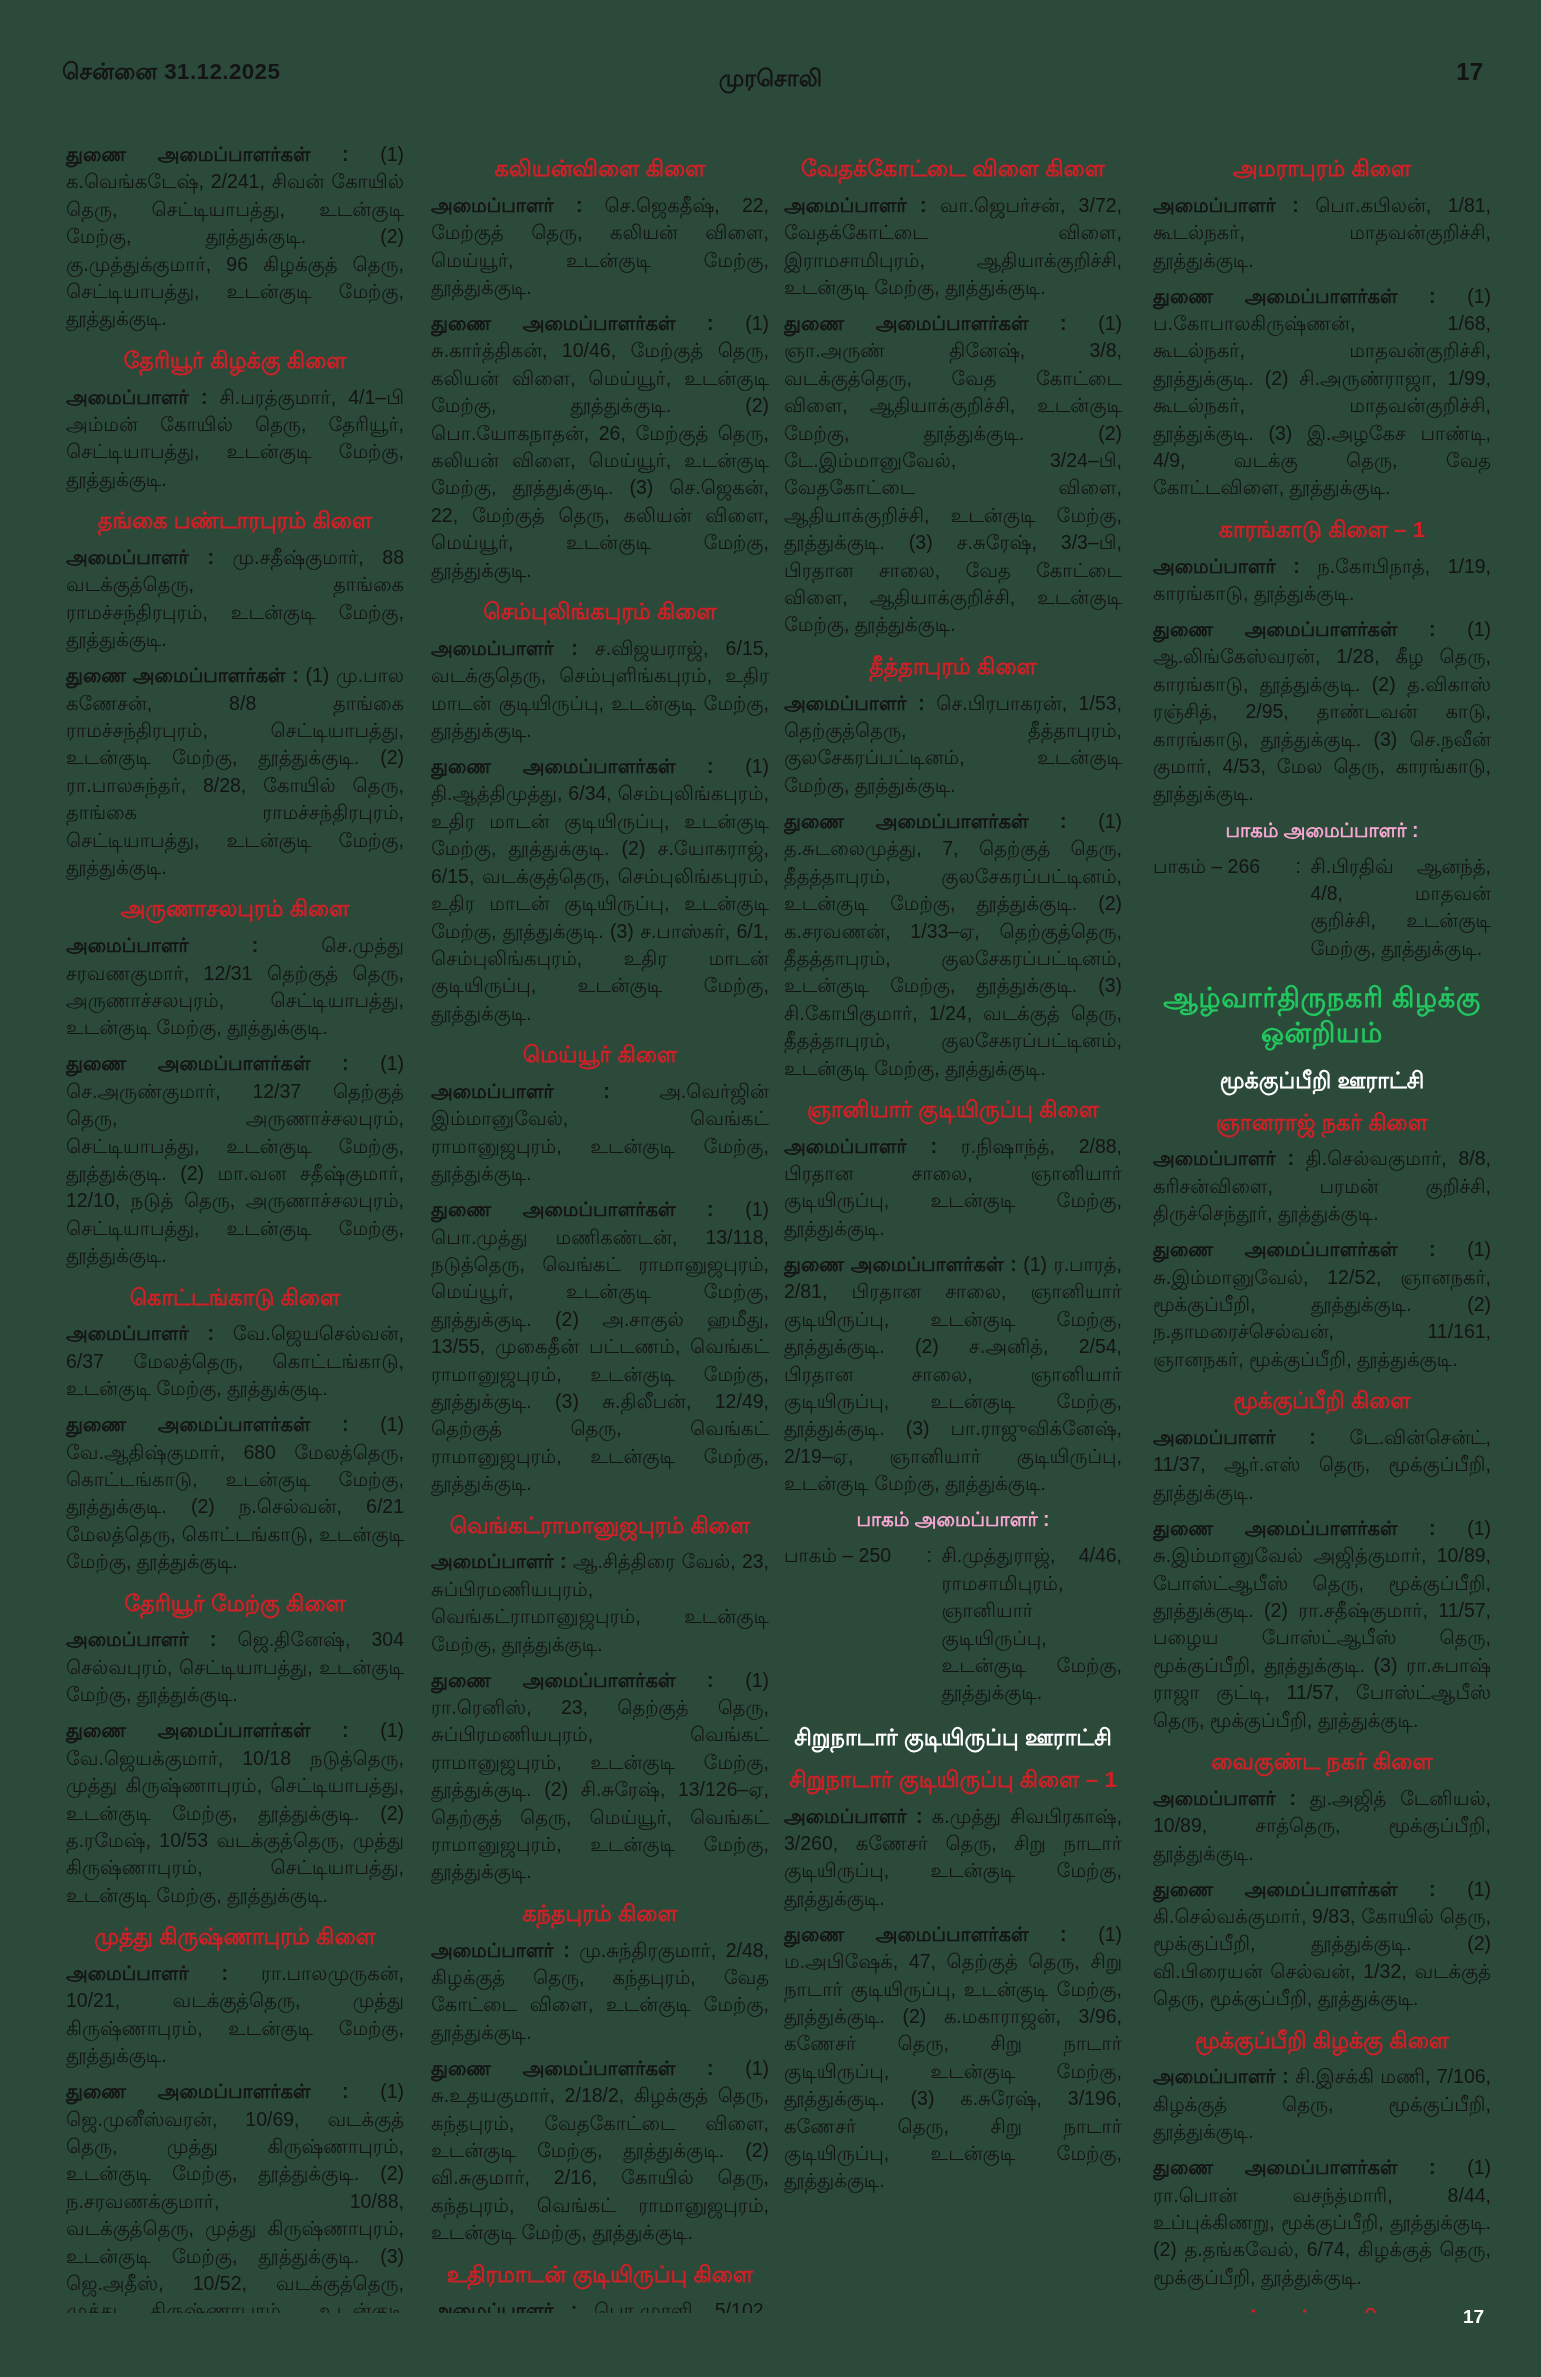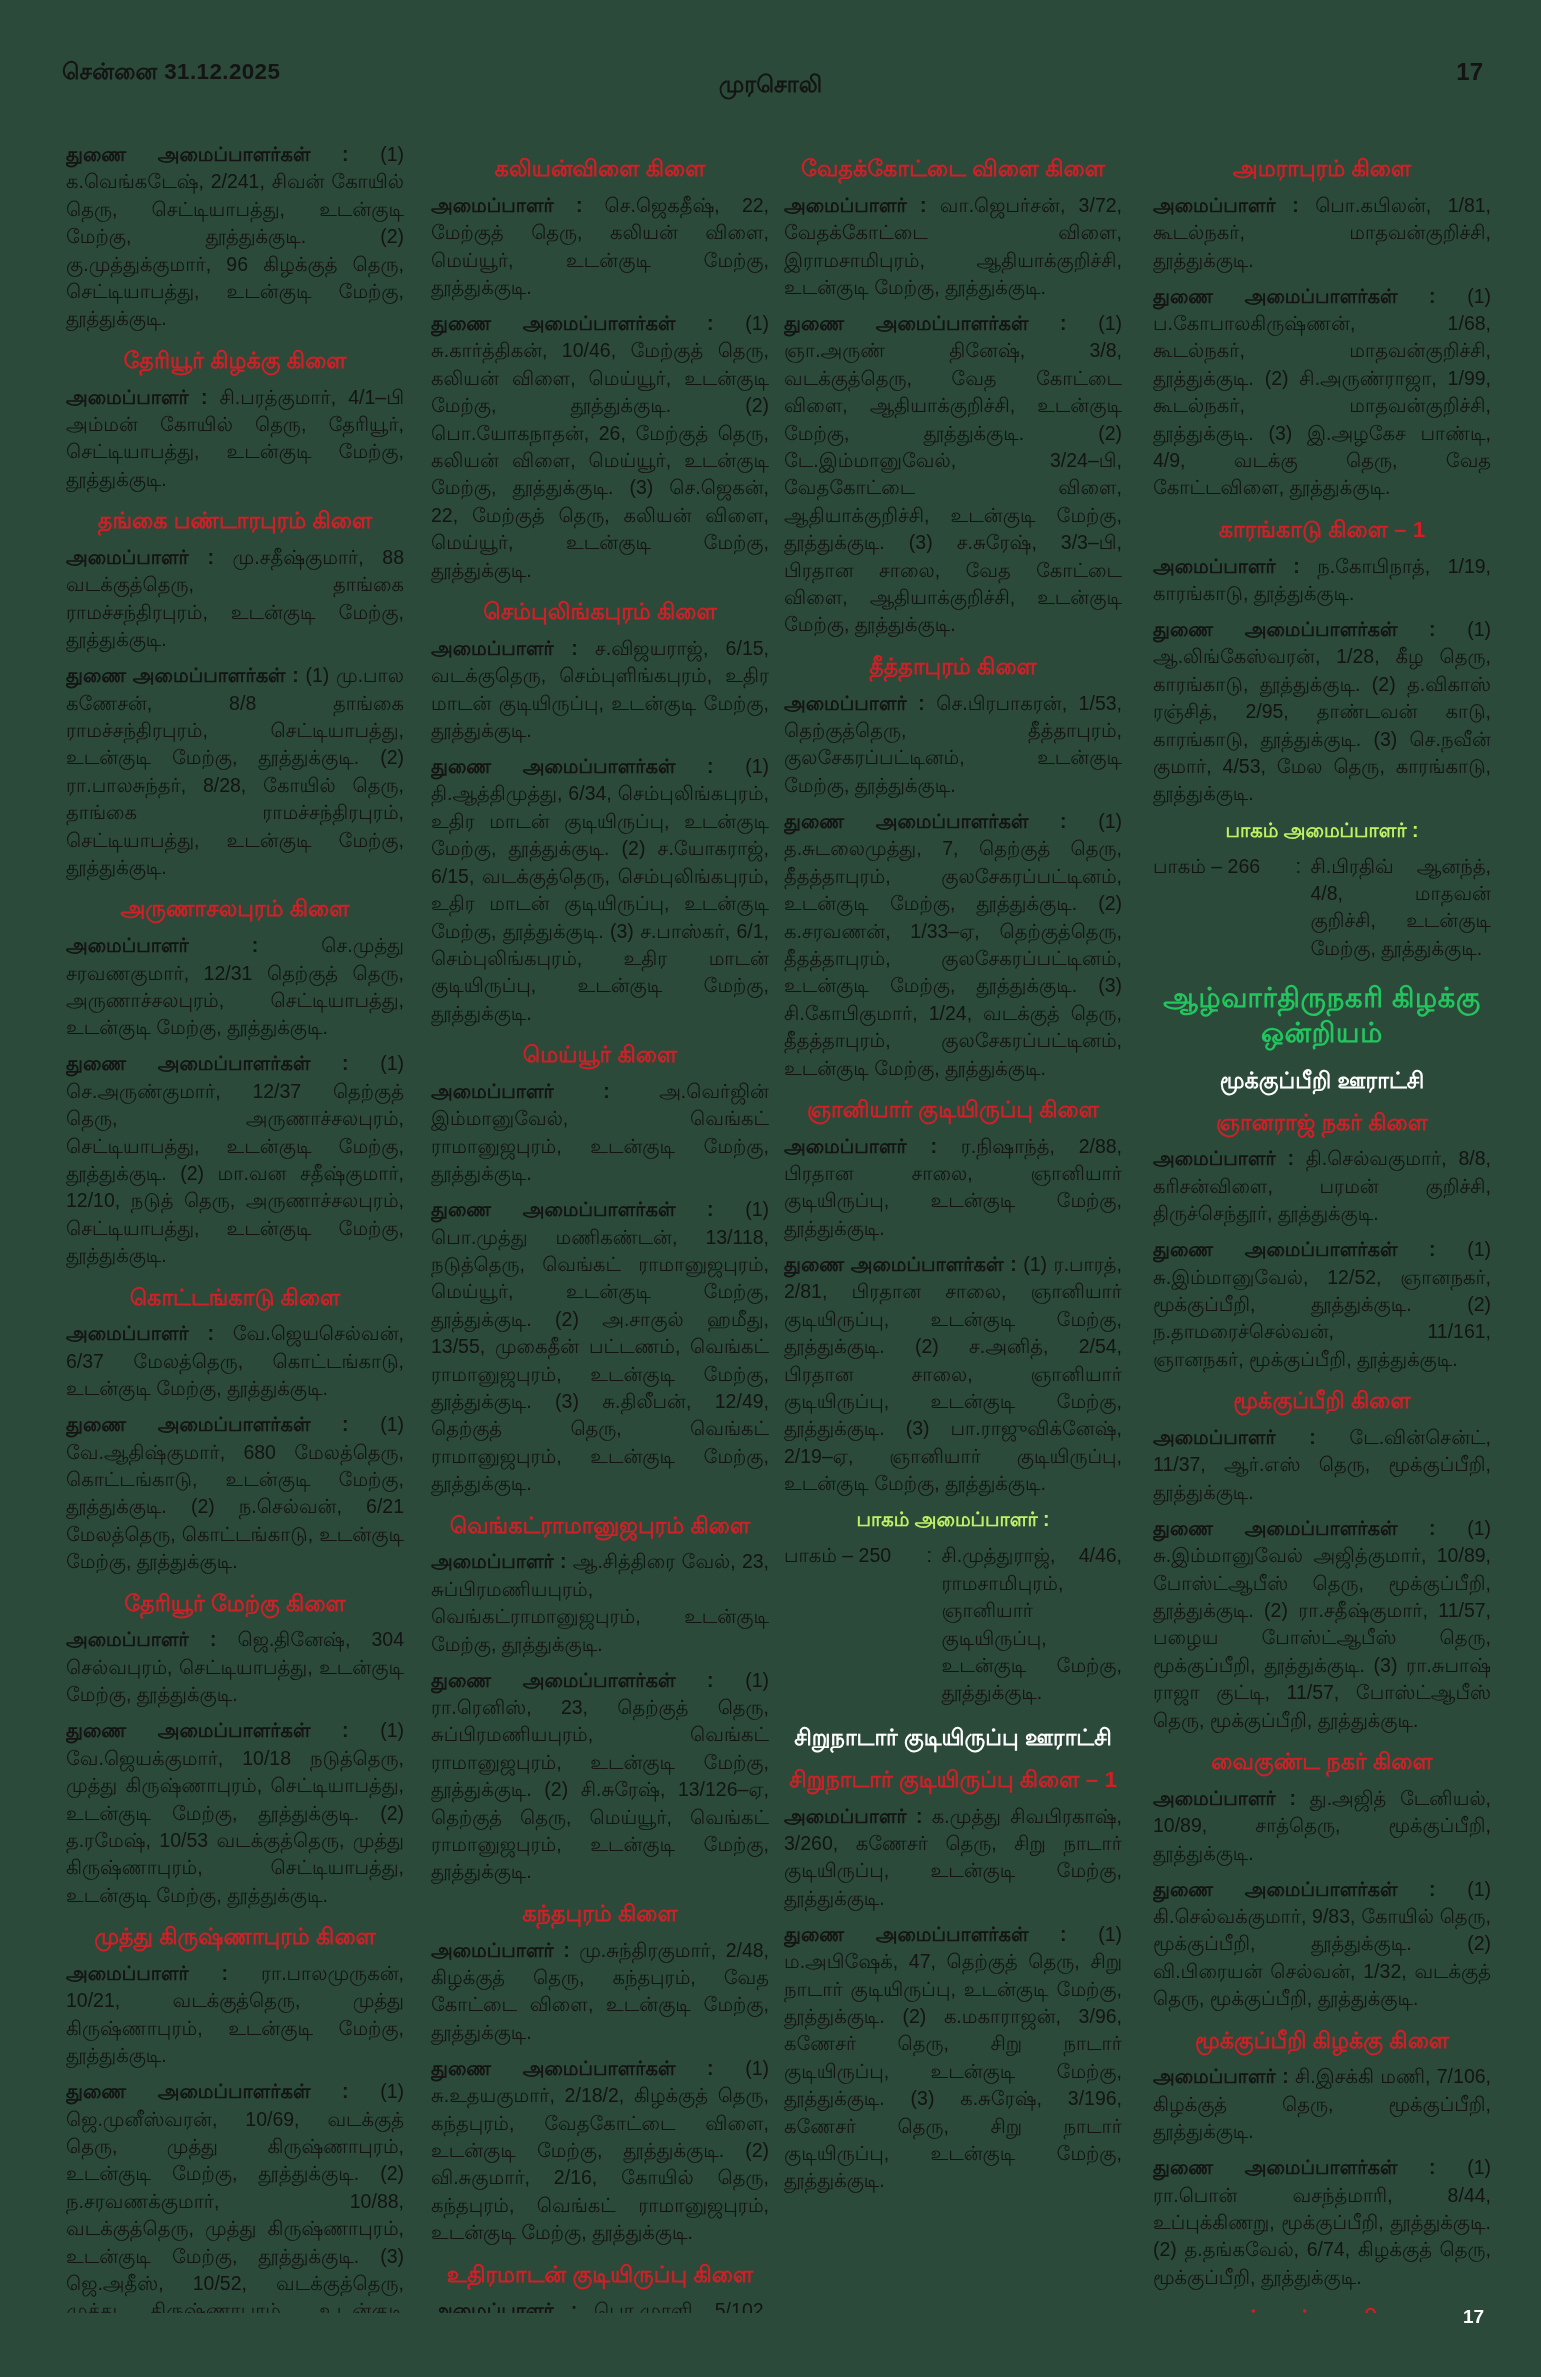--- a/index.html
+++ b/index.html
@@ -1,31 +1,31 @@
 <!DOCTYPE html>
 <html style="font-size:11.5px"><head>
 <meta charset="utf-8">
 <style>
   html,body{margin:0;padding:0;}
   body{font-family:"Liberation Sans","DejaVu Sans",sans-serif;background:#2b4a3a;}
   .page{position:relative;width:1541px;height:2377px;background:#2b4a3a;overflow:hidden;color:#141414;}
   .masthead-left{position:absolute;left:62px;top:59px;font-size:22.4px;font-weight:bold;color:#141414;letter-spacing:0.4px;}
-  .masthead-center{position:absolute;left:0;top:71px;width:1541px;text-align:center;font-size:23px;font-weight:bold;color:#141414;}
+  .masthead-center{position:absolute;left:0;top:65px;width:1541px;text-align:center;font-size:23px;font-weight:bold;color:#141414;}
   .masthead-right{position:absolute;right:58px;top:58px;font-size:24px;font-weight:bold;color:#141414;}
   .col{position:absolute;top:141px;width:338px;height:2172px;overflow:hidden;text-align:justify;}
   .col1{left:66px;}
   .col2{left:431px;}
   .col3{left:784px;}
   .col4{left:1153px;}
   .para{font-size:19.5px;line-height:27.4px;margin:0 0 8.7px 0;color:#141414;}
   .lead{font-weight:bold;margin-top:12px;}
   .branch{color:#d02027;font-weight:bold;font-size:22.4px;line-height:29px;text-align:center;margin:13px 0 8.7px 0;}
   .panchayat{color:#ffffff;font-weight:bold;font-size:22.4px;line-height:29px;text-align:center;margin:16px 0 8.7px 0;}
   .union{color:#22c55e;font-weight:bold;font-size:27.4px;line-height:35px;text-align:center;margin:17.3px 0 10px 0;letter-spacing:0.7px;}
-  .parthead{font-weight:bold;font-size:19.5px;line-height:27.4px;text-align:center;margin:4.3px 0 8.7px 0;color:#bef264;}
+  .parthead{font-weight:bold;font-size:19.5px;line-height:27.4px;text-align:center;margin:4.3px 0 8.7px 0;color:#f9a8d4;}
   .part-row{display:flex;font-size:19.5px;line-height:27.4px;margin:0 0 8.7px 0;align-items:flex-start;}
   .part-label{flex:0 0 133px;white-space:nowrap;}
   .part-colon{flex:0 0 24.5px;text-align:center;}
   .part-text{flex:1;text-align:justify;}
   .page-number{position:absolute;left:1463px;top:2306px;color:#ffffff;font-size:19px;font-weight:bold;}
 </style>
 </head>
 <body>
 
 <div class="page">

